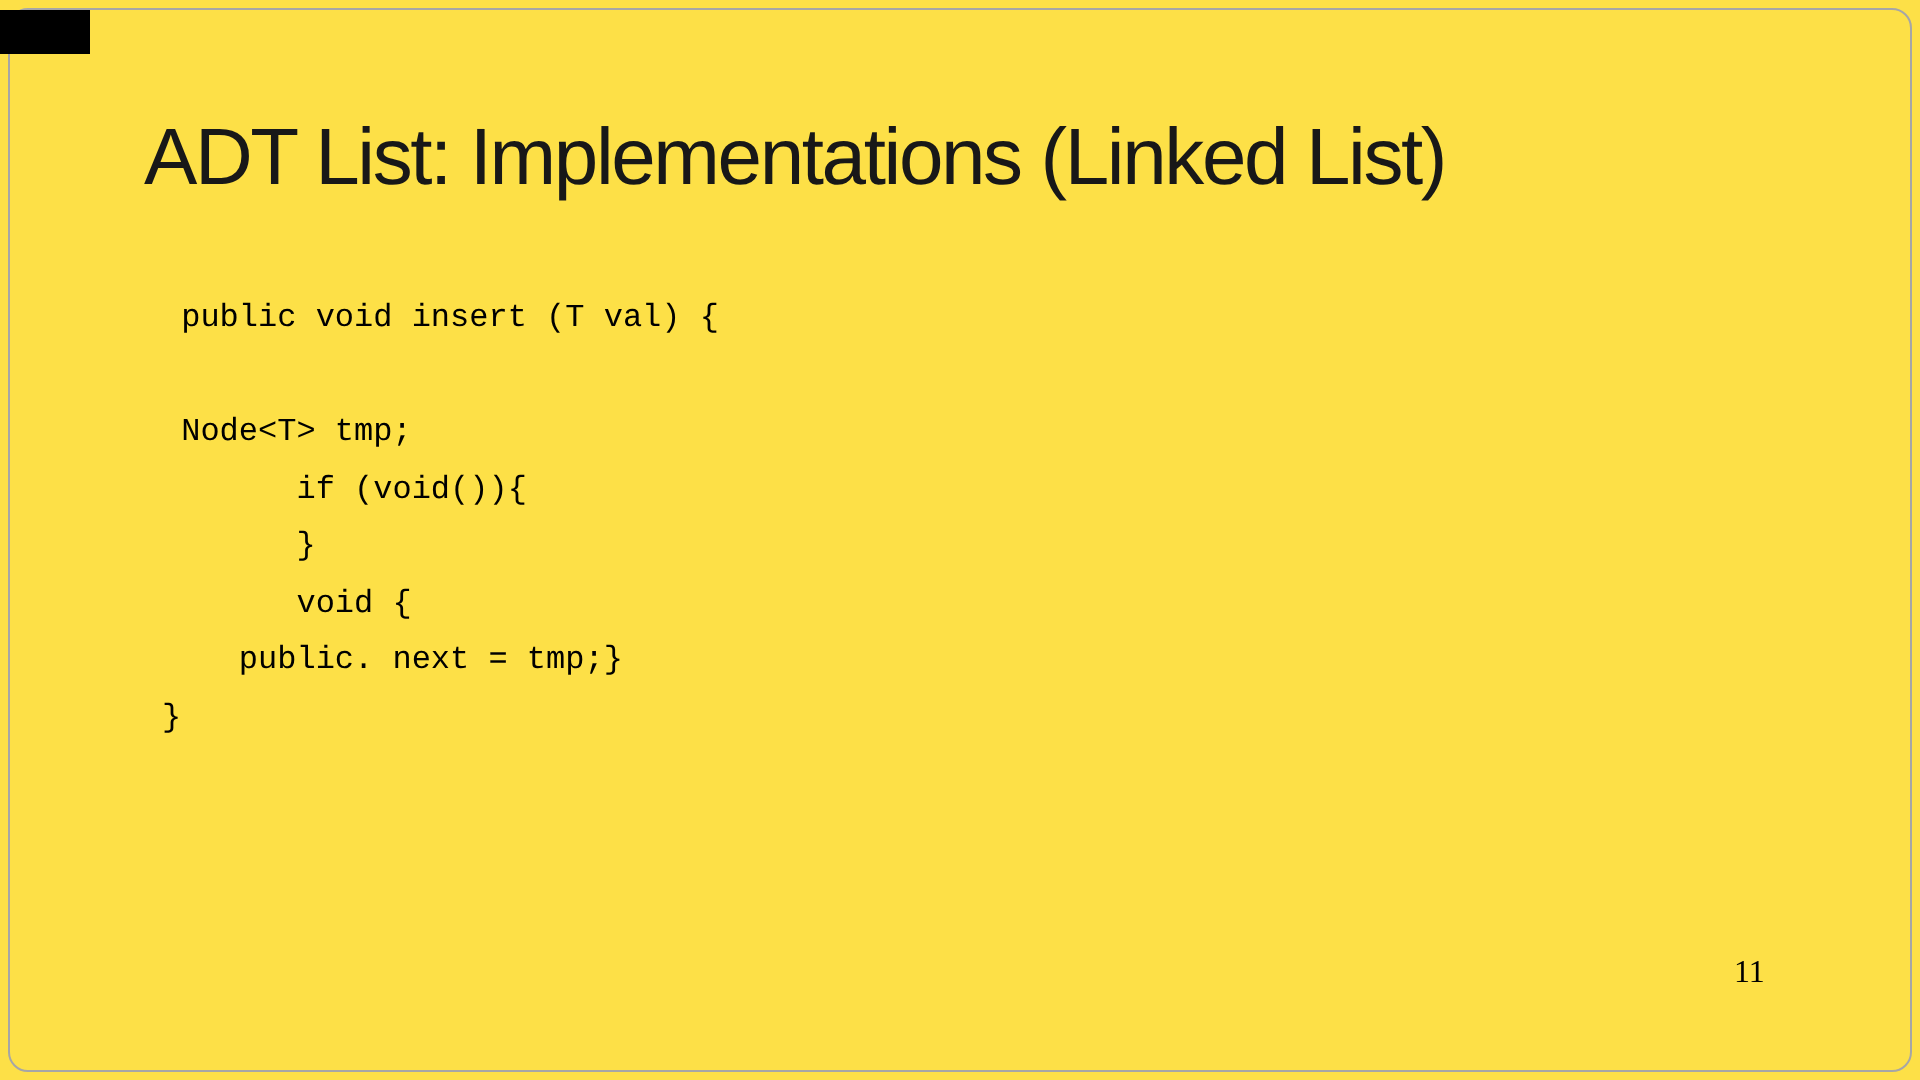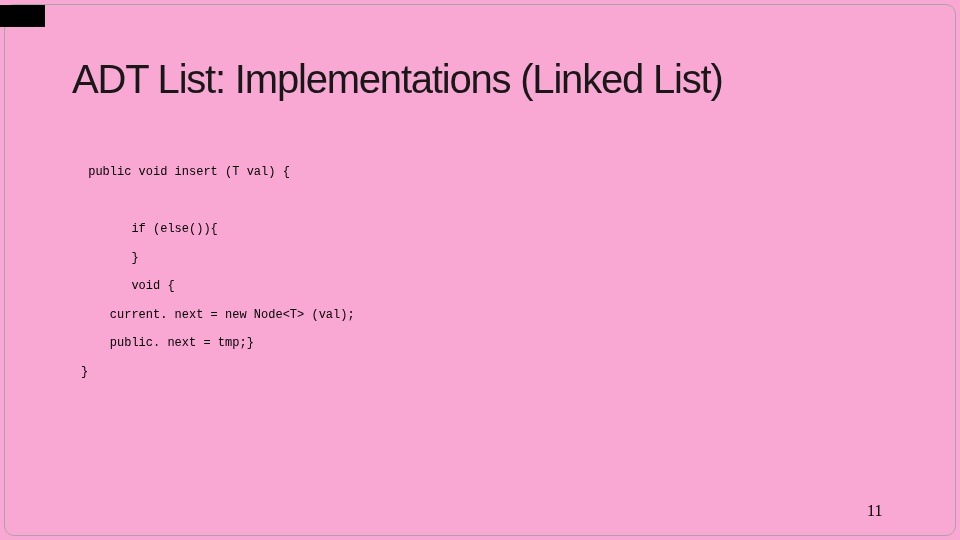--- a/index.html
+++ b/index.html
@@ -4,21 +4,21 @@
 <style>
   html, body {
     margin: 0;
     padding: 0;
     background: #ffffff;
   }
   .slide {
     position: relative;
     width: 960px;
     height: 540px;
-    background: #f9a8d4;
+    background: #fde047;
     overflow: hidden;
     font-family: "Liberation Sans", sans-serif;
   }
   .slide-border {
     position: absolute;
     left: 4px;
     top: 4px;
     right: 4px;
     bottom: 4px;
     border: 1px solid #a6a6a6;
@@ -41,53 +41,53 @@
     font-family: "Liberation Sans", sans-serif;
     font-size: 40px;
     font-weight: 300;
     letter-spacing: -1.2px;
     color: #181818;
     white-space: nowrap;
   }
   .code-block {
     position: absolute;
     left: 81px;
-    top: 158px;
+    top: 145px;
     font-family: "Liberation Mono", "DejaVu Sans Mono", monospace;
-    font-size: 12px;
+    font-size: 16px;
     color: #000000;
   }
   .code-line {
     white-space: pre;
     line-height: 28.5px;
     min-height: 28.5px;
   }
   .page-number {
     position: absolute;
     left: 867px;
-    top: 502px;
+    top: 478px;
     font-family: "Liberation Serif", serif;
     font-size: 16px;
     color: #000000;
   }
 </style>
 </head>
 <body>
 
 <div class="slide">
   <div class="slide-border"></div>
   <div class="corner-bar"></div>
 
   <h1 class="slide-title">ADT List: Implementations (Linked List)</h1>
 
   <div class="code-block">
       <div class="code-line"> public void insert (T val) {</div>
       <div class="code-line"></div>
-      <div class="code-line">       if (else()){</div>
+      <div class="code-line"> Node&lt;T&gt; tmp;</div>
+      <div class="code-line">       if (void()){</div>
       <div class="code-line">       }</div>
       <div class="code-line">       void {</div>
-      <div class="code-line">    current. next = new Node&lt;T&gt; (val);</div>
       <div class="code-line">    public. next = tmp;}</div>
       <div class="code-line">}</div>
     </div>
 
   <div class="page-number">11</div>
 </div>
 
 </body></html>

